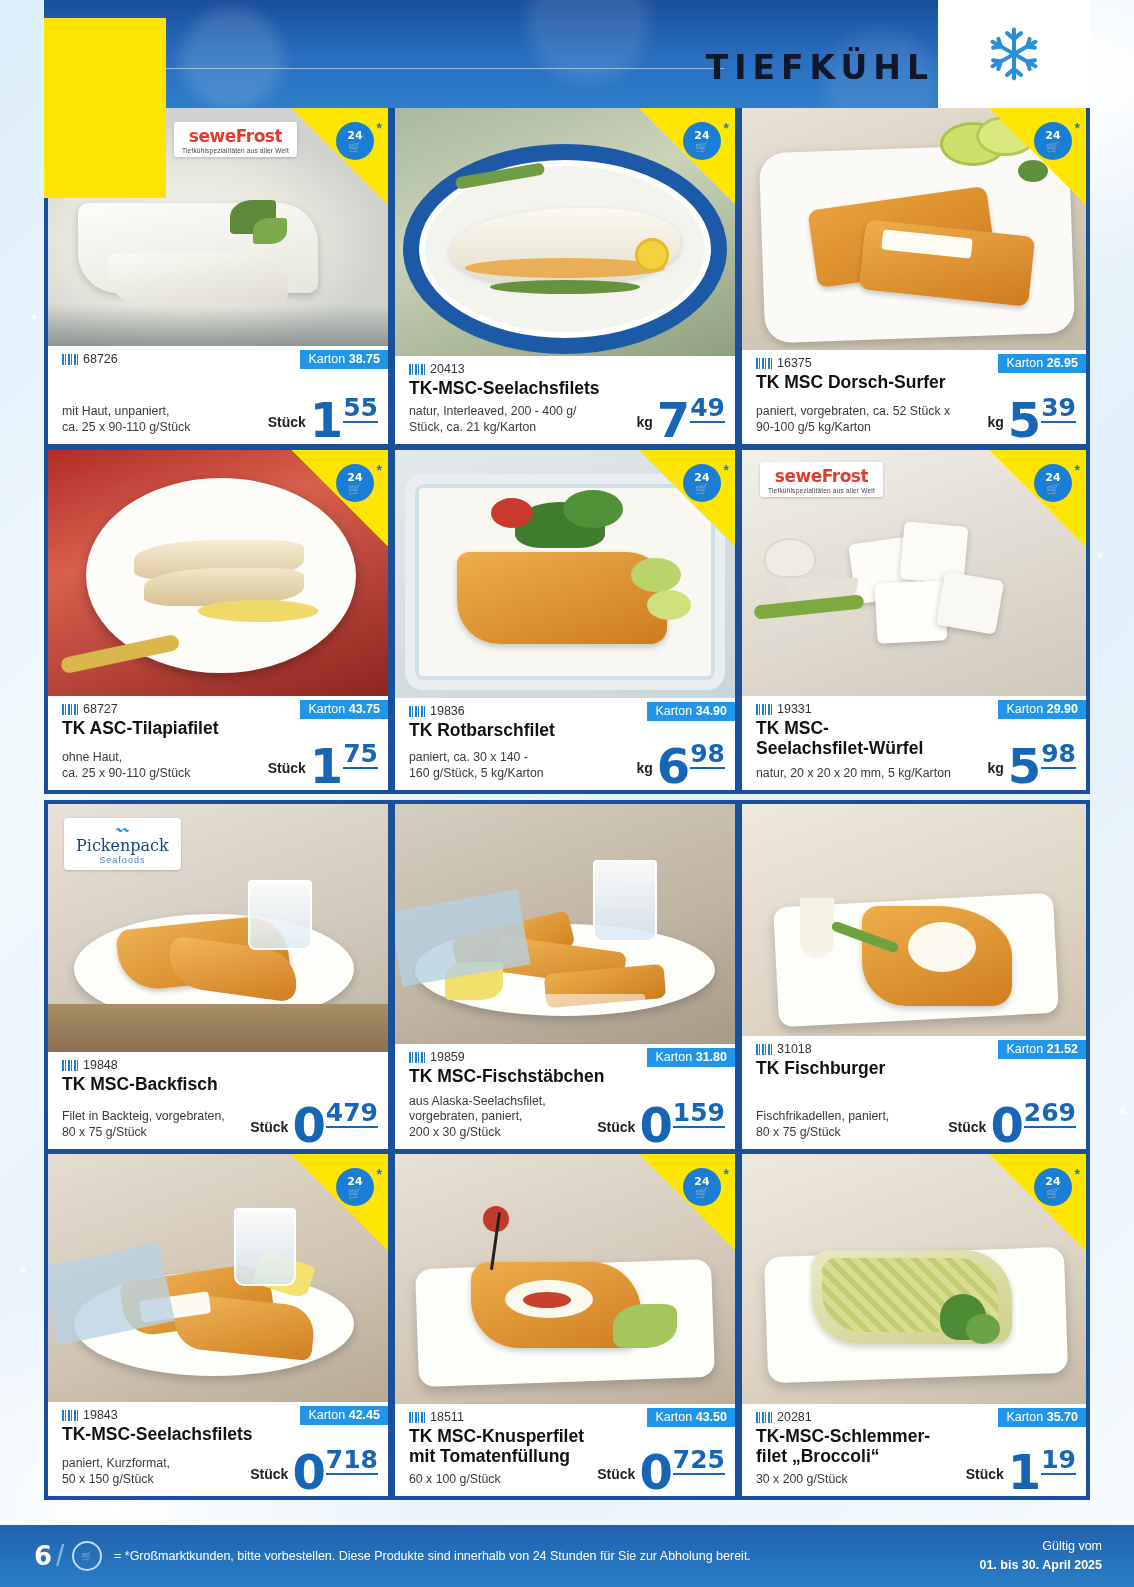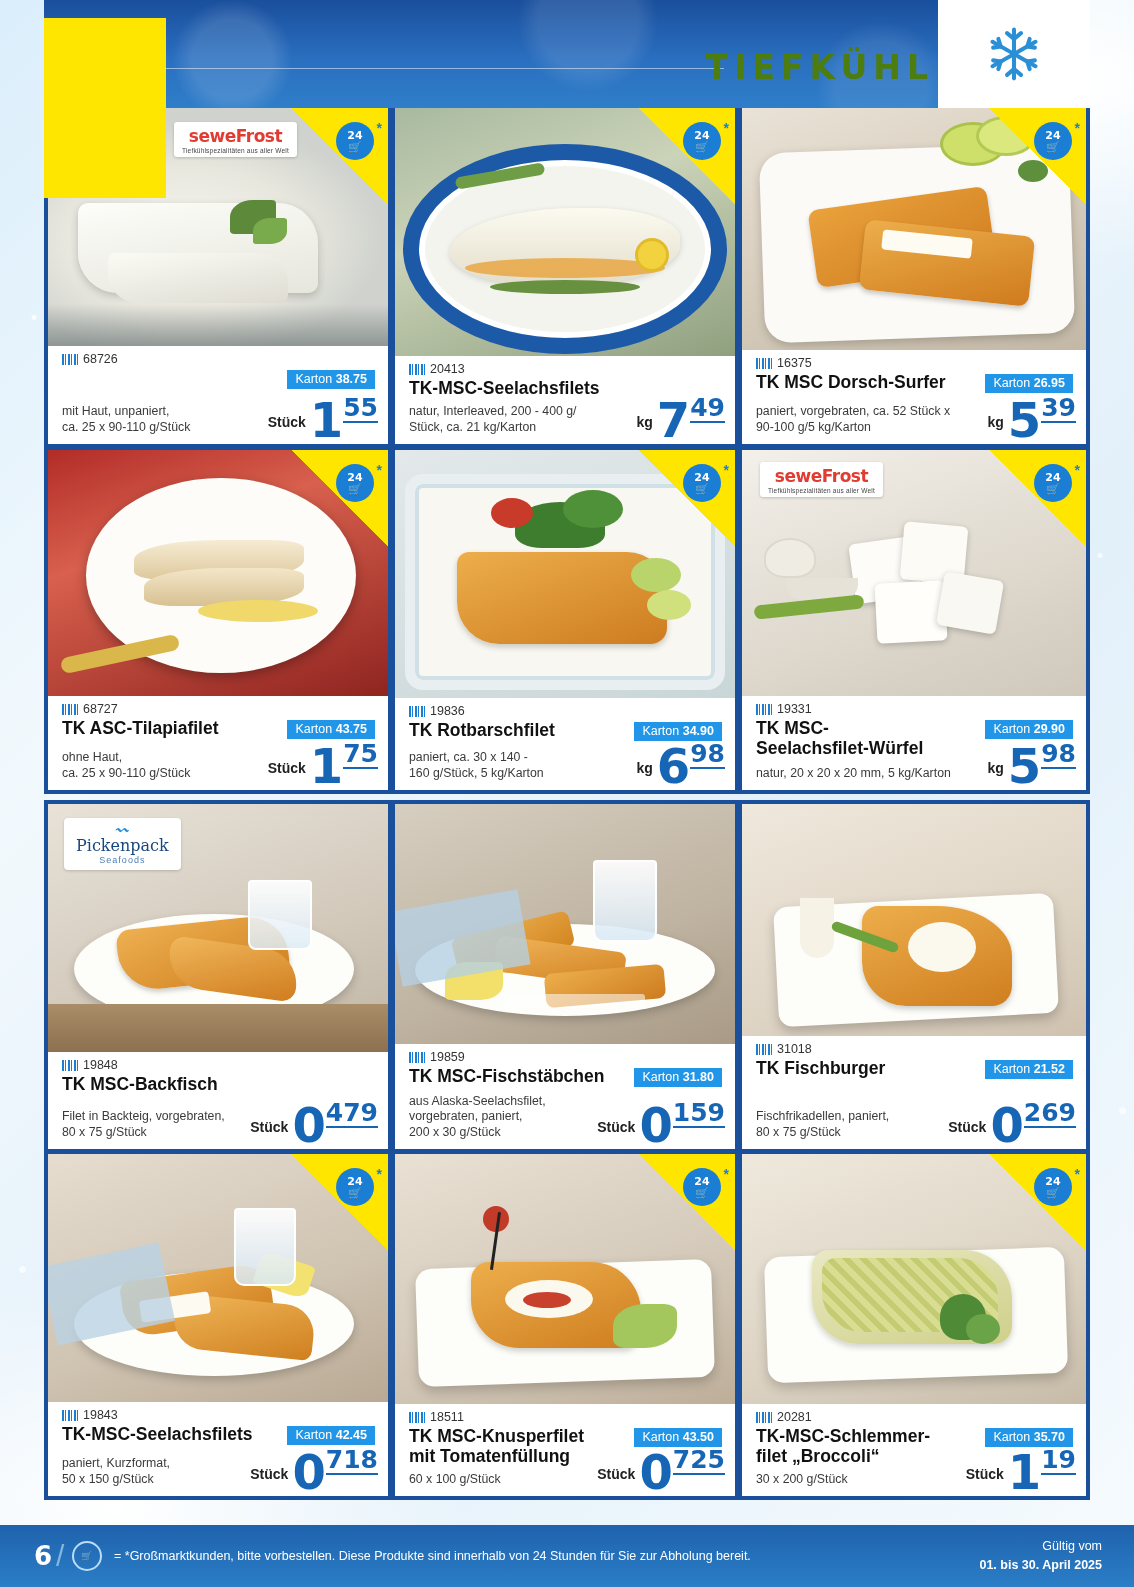--- a/index.html
+++ b/index.html
@@ -46,21 +46,21 @@
       radial-gradient(circle at 18% 55%, rgba(255,255,255,.13) 0 40px, transparent 60px),
       radial-gradient(circle at 52% 20%, rgba(255,255,255,.10) 0 50px, transparent 70px),
       radial-gradient(circle at 80% 80%, rgba(255,255,255,.08) 0 45px, transparent 65px);
   }
   .header-line{
     position:absolute; left:64px; top:68px; width:660px; height:1px;
     background: rgba(255,255,255,.5);
   }
   .tiefkuehl {
     position:absolute; right:200px; top:48px;
-    color:#4d7c0f; font-size:33px; font-weight:bold; letter-spacing:6px;
+    color:#0f172a; font-size:33px; font-weight:bold; letter-spacing:6px;
     font-family:"DejaVu Sans", sans-serif;
   }
   .snow-box{
     position:absolute; right:44px; top:0; width:152px; height:108px;
     background:#fff;
     display:flex; align-items:center; justify-content:center;
   }
   .snow-box svg { width:58px; height:58px; }
 
   
@@ -119,25 +119,24 @@
   }
   .title {
     position:absolute; left:14px; top:22px; right:105px;
     font-size:17.5px; font-weight:bold; color:#111; line-height:1.15;
   }
   .desc {
     position:absolute; left:14px; right:120px; bottom:9px;
     font-size:12.3px; color:#3a3a3a; line-height:1.26;
   }
   .karton {
-    position:absolute; right:13px; top:4px;
+    position:absolute; right:0; top:4px;
     background:#2196e8; color:#fff;
     font-size:12.5px; padding:2px 8px 3px 8px;
     white-space:nowrap;
-    margin-top:20px;
   }
   .karton b { font-weight:bold; }
 
   .price {
     position:absolute; right:10px; bottom:4px;
     display:flex; align-items:flex-end;
     font-family:"DejaVu Sans", sans-serif;
   }
   .unit {
     font-size:14px; color:#222; font-family:"Liberation Sans",sans-serif;

